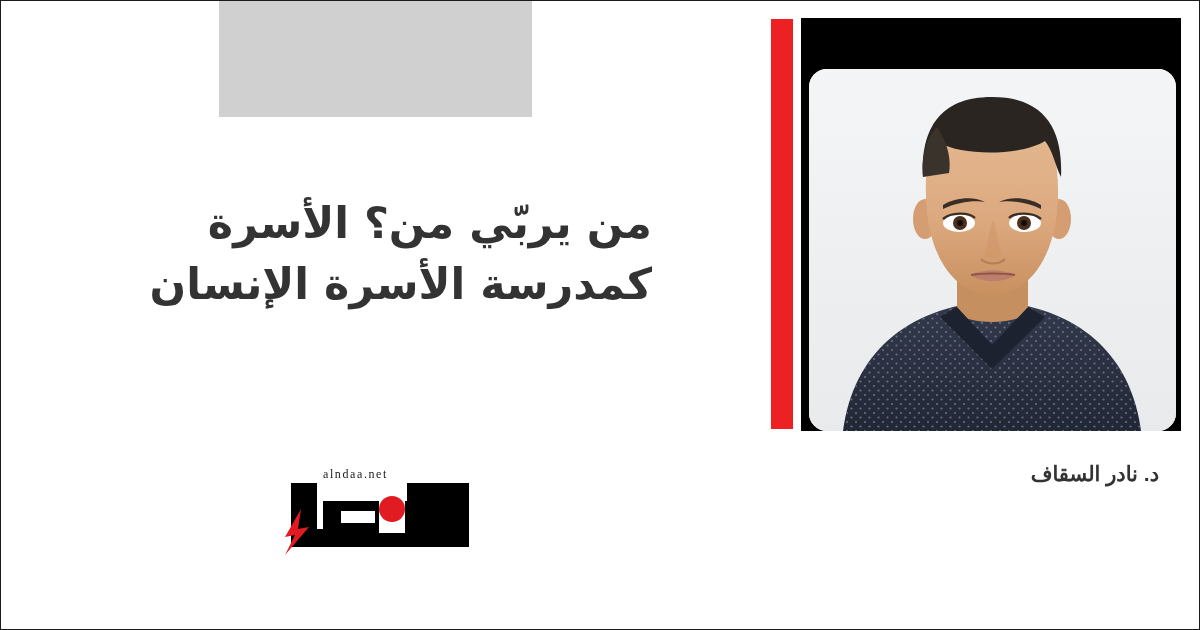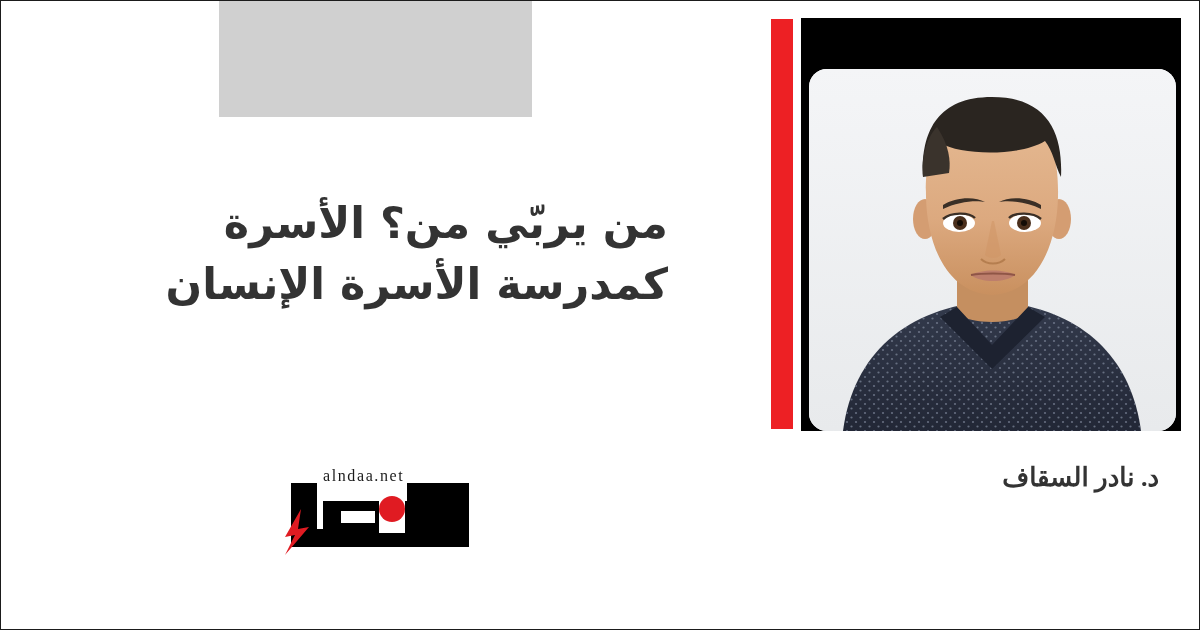--- a/index.html
+++ b/index.html
@@ -28,21 +28,21 @@
     left: 218px;
     top: 0px;
     width: 313px;
     height: 116px;
     background: #d0d0d0;
   }
 
   
   .headline {
     position: absolute;
-    right: 531px;   
+    right: 547px;   
     top: 192px;
     width: 560px;
     text-align: right;
     direction: rtl;
     color: #333333;
     font-size: 43px;
     font-weight: 700;
     line-height: 1.42;
     letter-spacing: 0px;
     font-family: "DejaVu Sans", "Liberation Sans", sans-serif;
@@ -59,21 +59,21 @@
     top: 452px;
     width: 202px;
     height: 106px;
   }
   .logo svg { display: block; }
   .logo-domain {
     position: absolute;
     left: 44px;
     top: 14px;
     font-family: "Liberation Serif", "DejaVu Serif", serif;
-    font-size: 16px;
+    font-size: 12px;
     letter-spacing: 1.6px;
     color: #1a1a1a;
     white-space: nowrap;
   }
 
   
   .portrait-module {
     position: absolute;
     left: 760px;
     top: 0px;
@@ -109,24 +109,24 @@
   .photo-frame svg { display: block; width: 100%; height: 100%; }
 
   
   .author-name {
     position: absolute;
     right: 40px;   
     top: 461px;
     direction: rtl;
     text-align: center;
     color: #333333;
-    font-size: 26px;
+    font-size: 21px;
     font-weight: 700;
     white-space: nowrap;
-    font-family: Liberation Serif, serif;
+    font-family: Liberation Sans, sans-serif;
   }
 </style>
 </head>
 <body>
 
 <div class="card">
 
   <div class="placeholder-block"></div>
 
   <div class="headline">

